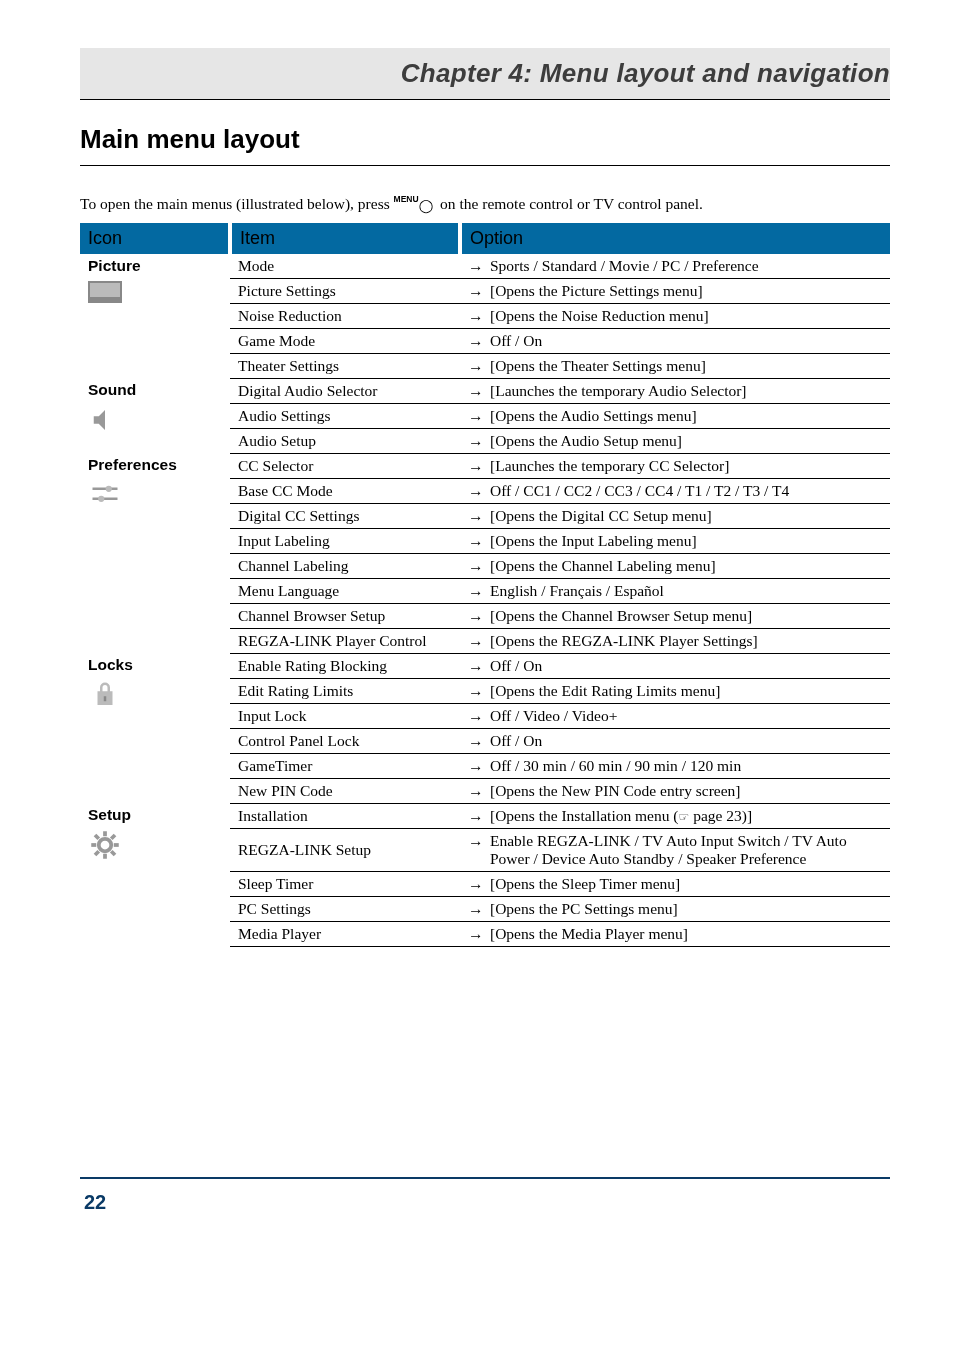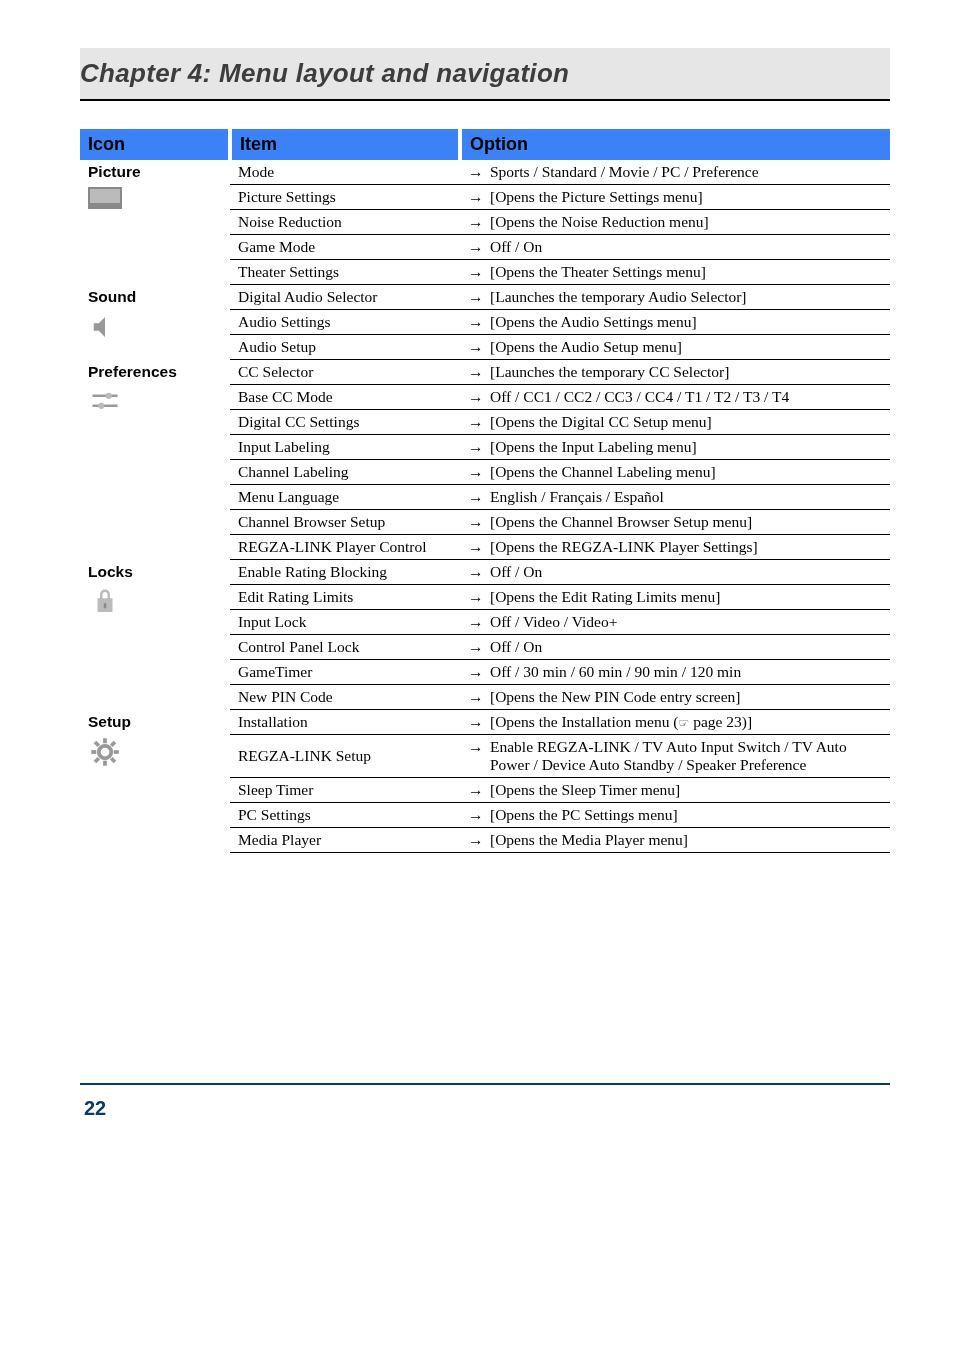--- a/index.html
+++ b/index.html
@@ -1,27 +1,27 @@
 <!DOCTYPE html>
 <html><head>
 <meta charset="utf-8">
 <style>
   * { box-sizing: border-box; margin: 0; padding: 0; }
   html, body { width: 954px; background: #fff; font-family: "Times New Roman", Times, serif; color: #000; }
   .page { padding: 48px 64px 0 80px; }
-  .chapter-bar { background: #e6e6e6; padding: 10px 0; text-align: left; }
+  .chapter-bar { background: #e6e6e6; padding: 10px 0; text-align: right; }
   .chapter-title { font-family: Arial, Helvetica, sans-serif; font-weight: bold; font-style: italic; font-size: 26px; color: #3d3d3d; letter-spacing: 0.3px; }
   .h-rule-thin { border: none; border-top: 1px solid #000; margin: 0; }
   .section-title { font-family: Arial, Helvetica, sans-serif; font-weight: bold; font-size: 26px; margin: 24px 0 10px 0; }
   .intro { margin: 28px 0 8px 0; font-size: 15.5px; line-height: 1.35; }
   .intro p { margin-bottom: 2px; }
   .menu-sup { font-family: Arial, Helvetica, sans-serif; font-size: 8.5px; font-weight: bold; display: inline-block; vertical-align: top; }
   .circle-glyph { display: inline-block; font-size: 13px; vertical-align: -1px; margin-right: 3px; }
   table.menu { width: 100%; border-collapse: collapse; margin-top: 4px; }
-  table.menu thead th { font-family: Arial, Helvetica, sans-serif; font-weight: bold; font-size: 18px; text-align: left; background: #3b82f6; padding: 5px 6px 5px 8px; }
+  table.menu thead th { font-family: Arial, Helvetica, sans-serif; font-weight: normal; font-size: 18px; text-align: left; background: #0369a1; padding: 5px 6px 5px 8px; }
   table.menu thead th:first-child { width: 150px; border-right: 4px solid #fff; }
   table.menu thead th:nth-child(2) { width: 230px; border-right: 4px solid #fff; margin-top: 16px; }
   table.menu tbody td { vertical-align: top; font-size: 15.5px; padding: 3px 6px 3px 8px; }
   td.icon-cell { font-family: Arial, Helvetica, sans-serif; font-weight: bold; font-size: 16px; padding-top: 4px; }
   .icon-wrap { margin-top: 6px; }
   td.item-cell { border-bottom: 0.5px solid #000; padding-top: 4px; padding-bottom: 3px; }
   td.option-cell { border-bottom: 0.5px solid #000; padding-top: 4px; padding-bottom: 3px; font-family: Liberation Serif, serif; }
   .arrow { display: inline-block; width: 22px; }
   .section-border { border-bottom: 1.5px solid #000; }
   .pointer { font-size: 12px; }
@@ -34,23 +34,27 @@
 </style>
 </head>
 <body>
 
 <div class="page">
   <div class="chapter-bar">
     <span class="chapter-title">Chapter 4: Menu layout and navigation</span>
   </div>
 
   <hr class="h-rule-thin">
+  <h2 class="section-title">Main menu layout</h2>
   <hr class="h-rule-thin">
 
   <div class="intro">
+    <p>
+      <span>To open the main menus (illustrated below), press </span><span class="menu-sup">MENU</span><br style="display:none"><span class="circle-glyph">◯</span><span> on the remote control or TV control panel.</span>
+    </p>
   </div>
 
   <table class="menu">
     <thead>
       <tr>
         <th>Icon</th>
         <th>Item</th>
         <th>Option</th>
       </tr>
     </thead>

